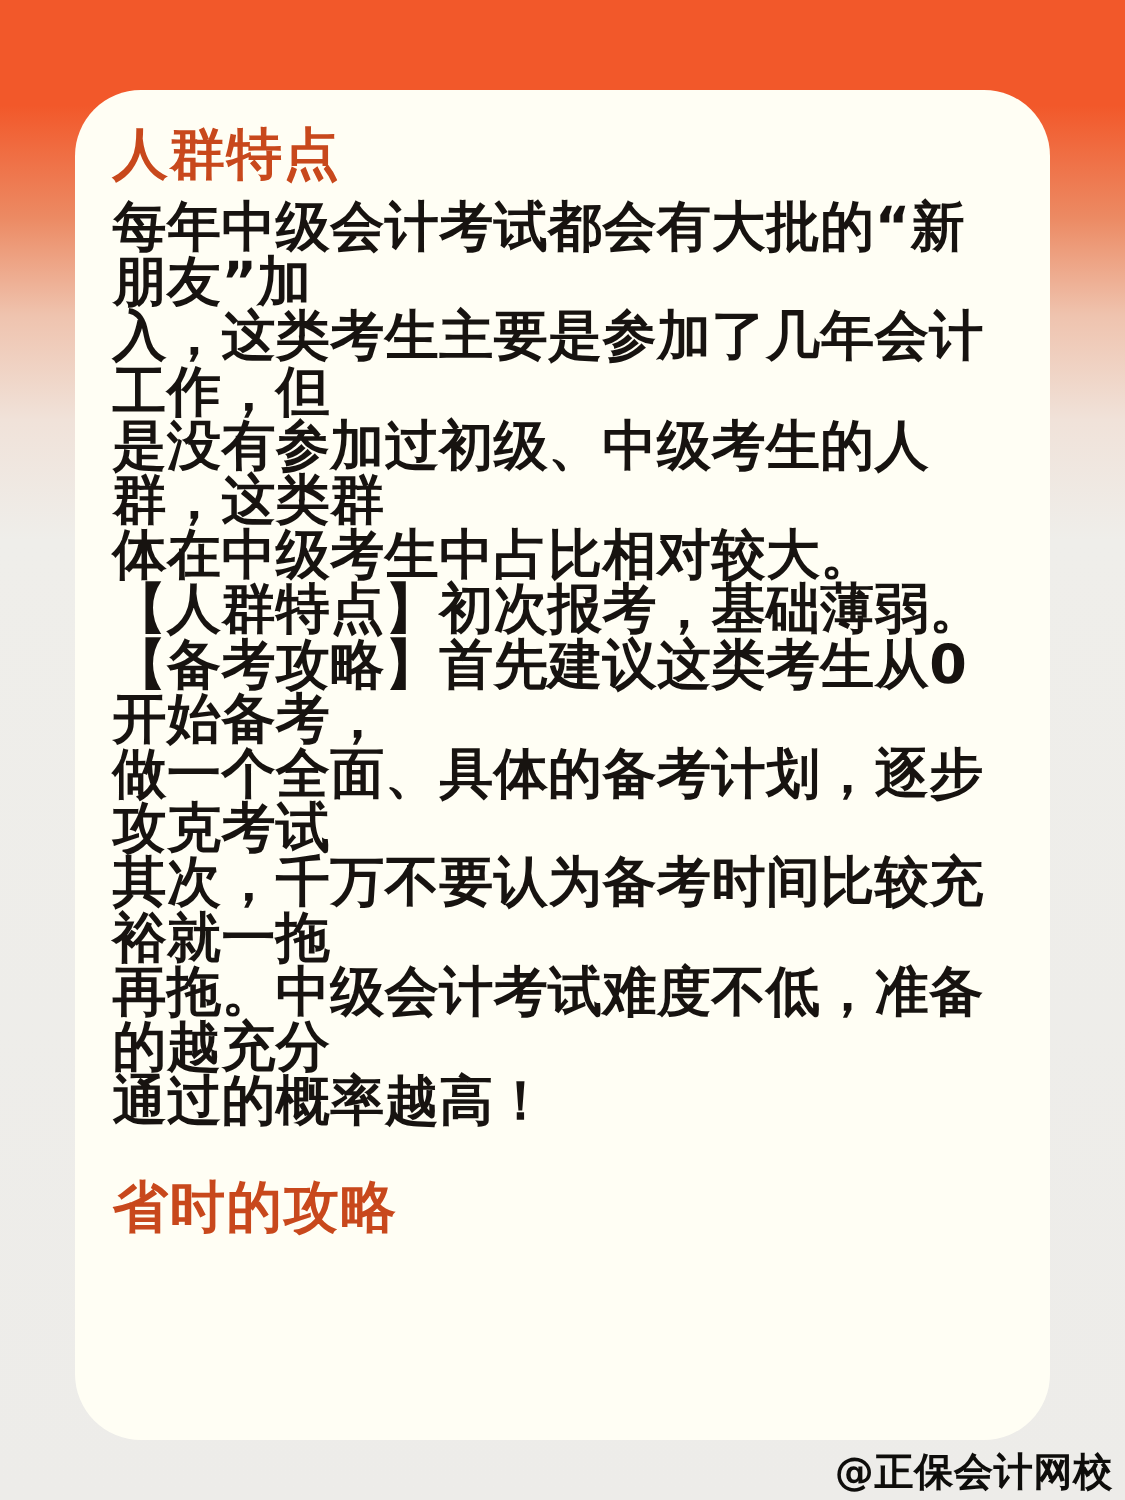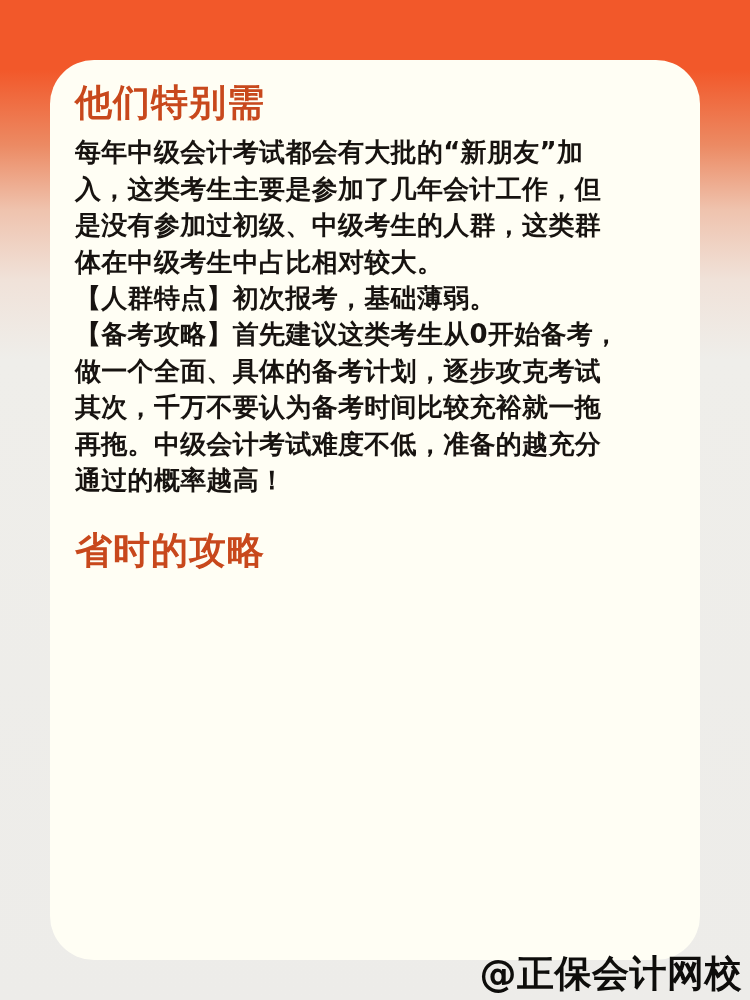--- a/index.html
+++ b/index.html
@@ -42,44 +42,44 @@
     font-weight: 900;
     line-height: 1.12;
     margin: 0 0 11px 0;
     letter-spacing: 1px;
   }
   .section-title.second {
     margin-top: 31px;
   }
   .section-body {
     color: #171310;
-    font-size: 26px;
+    font-size: 36px;
     font-weight: 800;
     line-height: 36.4px;
     white-space: pre-line;
     letter-spacing: 0.3px;
     margin: 0;
   }
   .watermark {
     position: absolute;
     right: 8px;
     bottom: 1px;
     color: #0E0D0B;
-    font-size: 37px;
+    font-size: 26px;
     font-weight: 900;
     letter-spacing: 0.5px;
   }
 </style>
 </head>
 <body>
 
 <div class="page">
   <div class="card">
 
-    <h2 class="section-title">他们特别需</h2>
+    <h2 class="section-title">人群特点</h2>
     <p class="section-body">每年中级会计考试都会有大批的“新朋友”加
 入，这类考生主要是参加了几年会计工作，但
 是没有参加过初级、中级考生的人群，这类群
 体在中级考生中占比相对较大。
 【人群特点】初次报考，基础薄弱。
 【备考攻略】首先建议这类考生从0开始备考，
 做一个全面、具体的备考计划，逐步攻克考试
 其次，千万不要认为备考时间比较充裕就一拖
 再拖。中级会计考试难度不低，准备的越充分
 通过的概率越高！</p>

